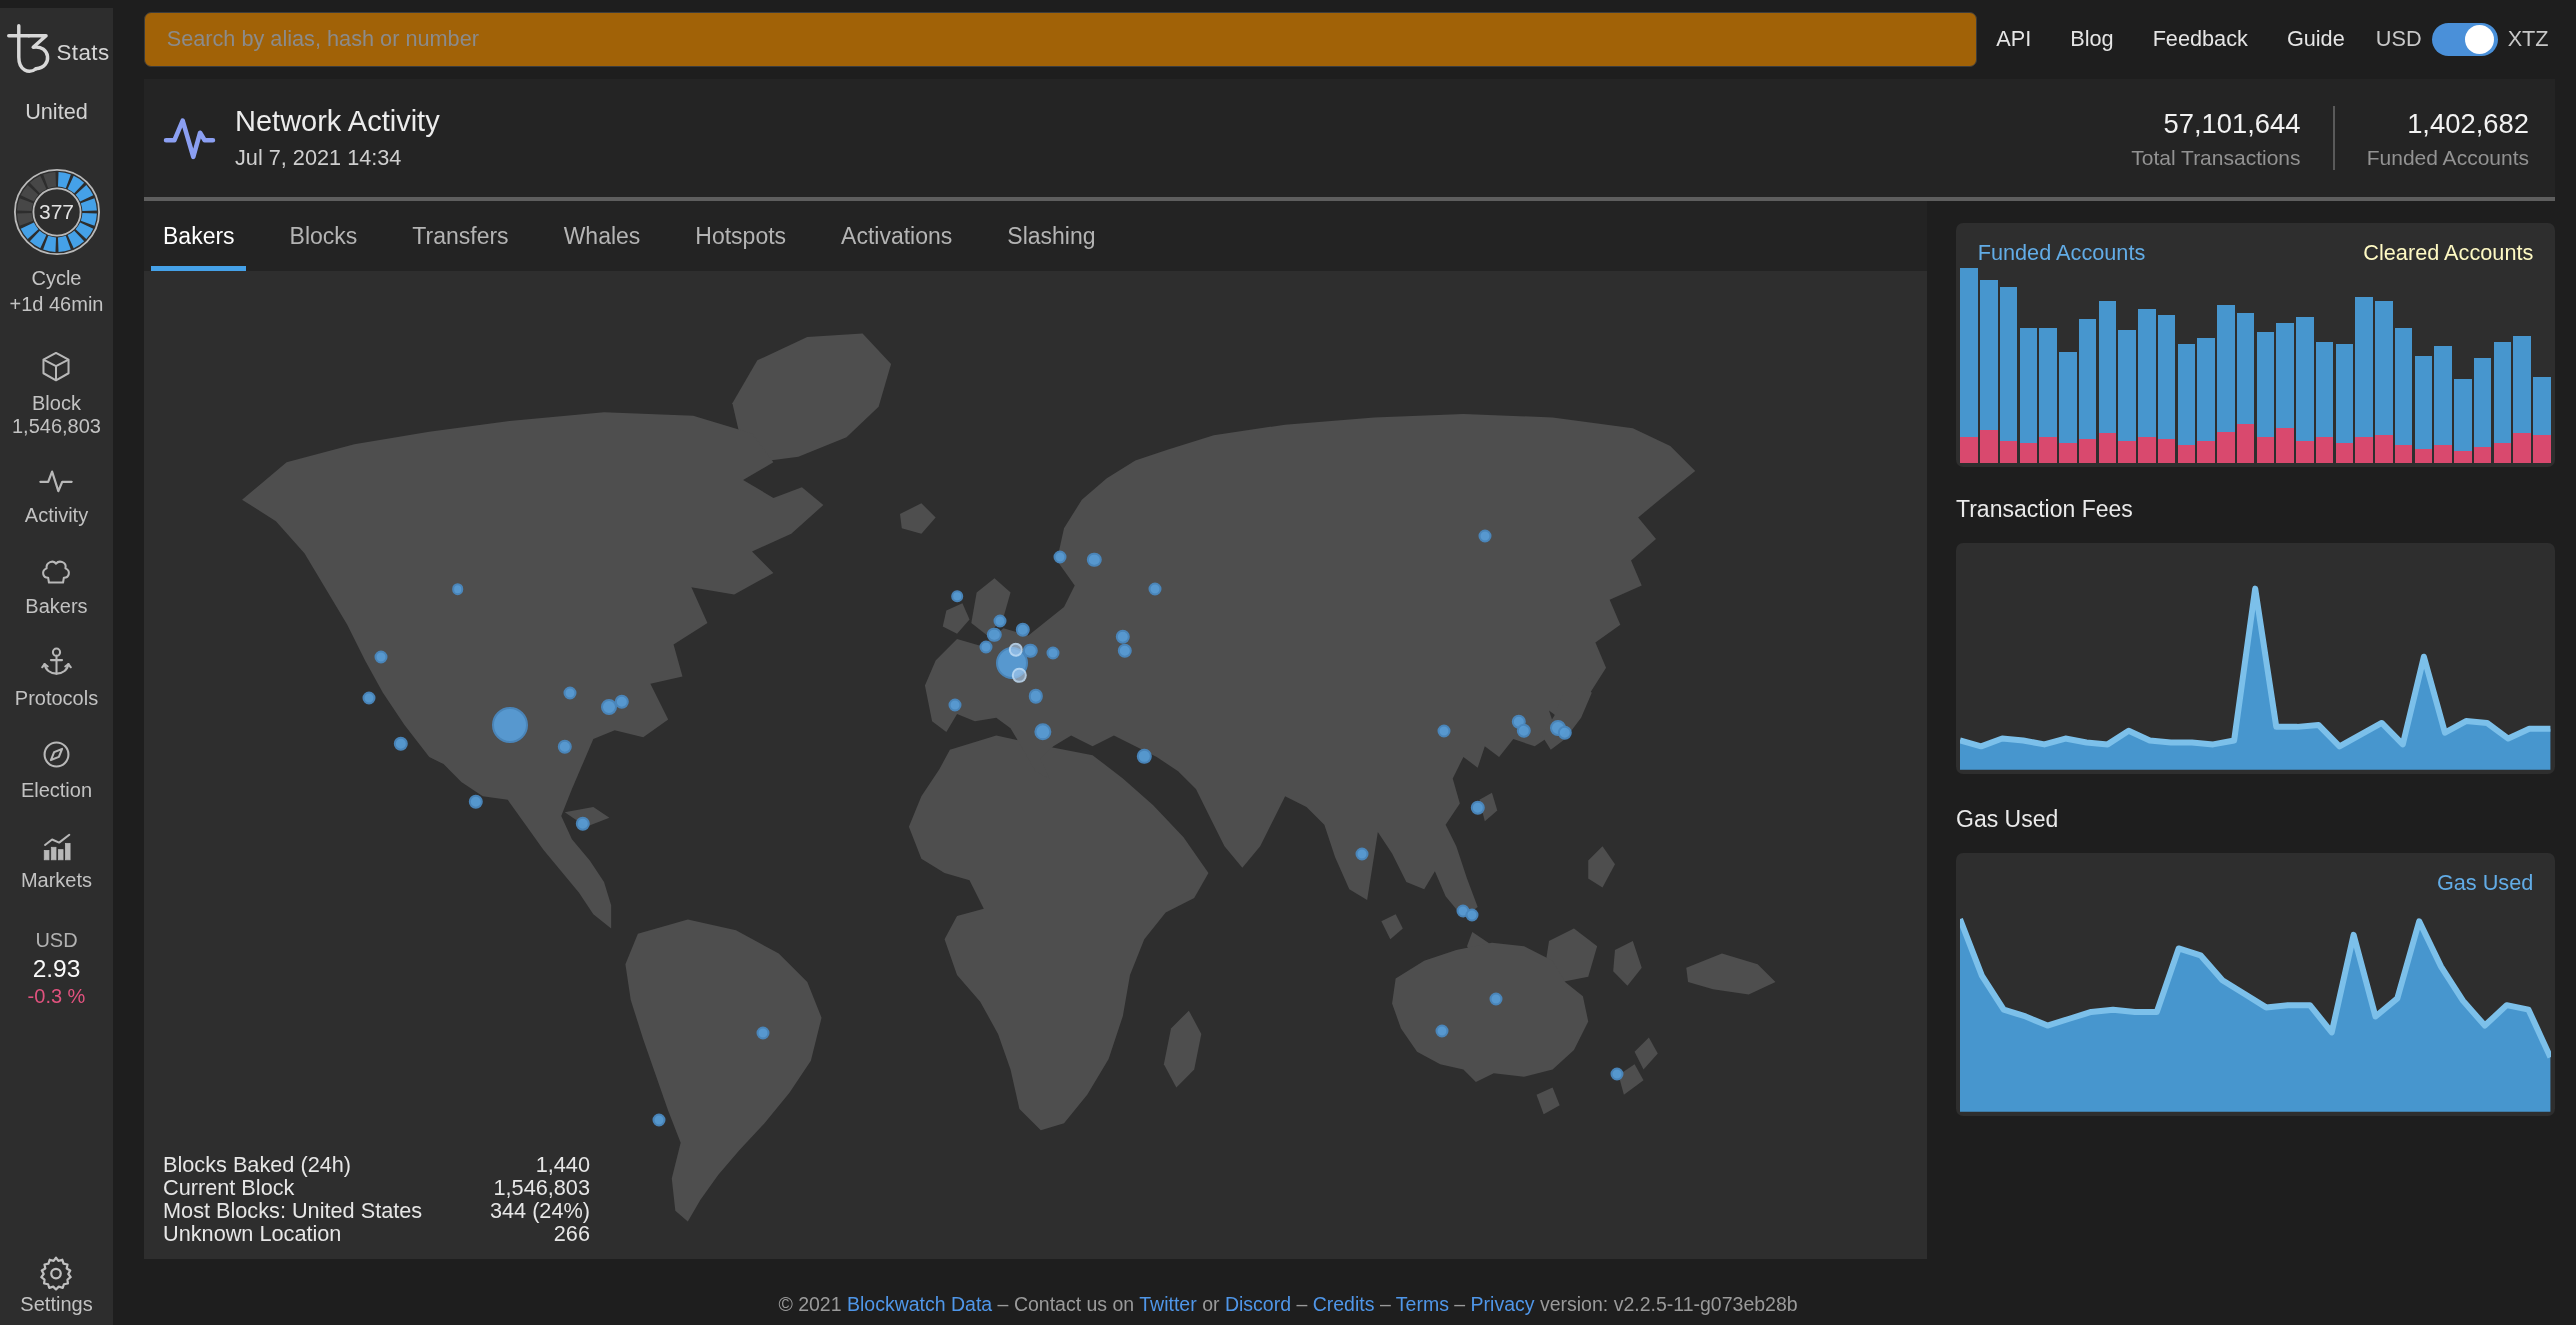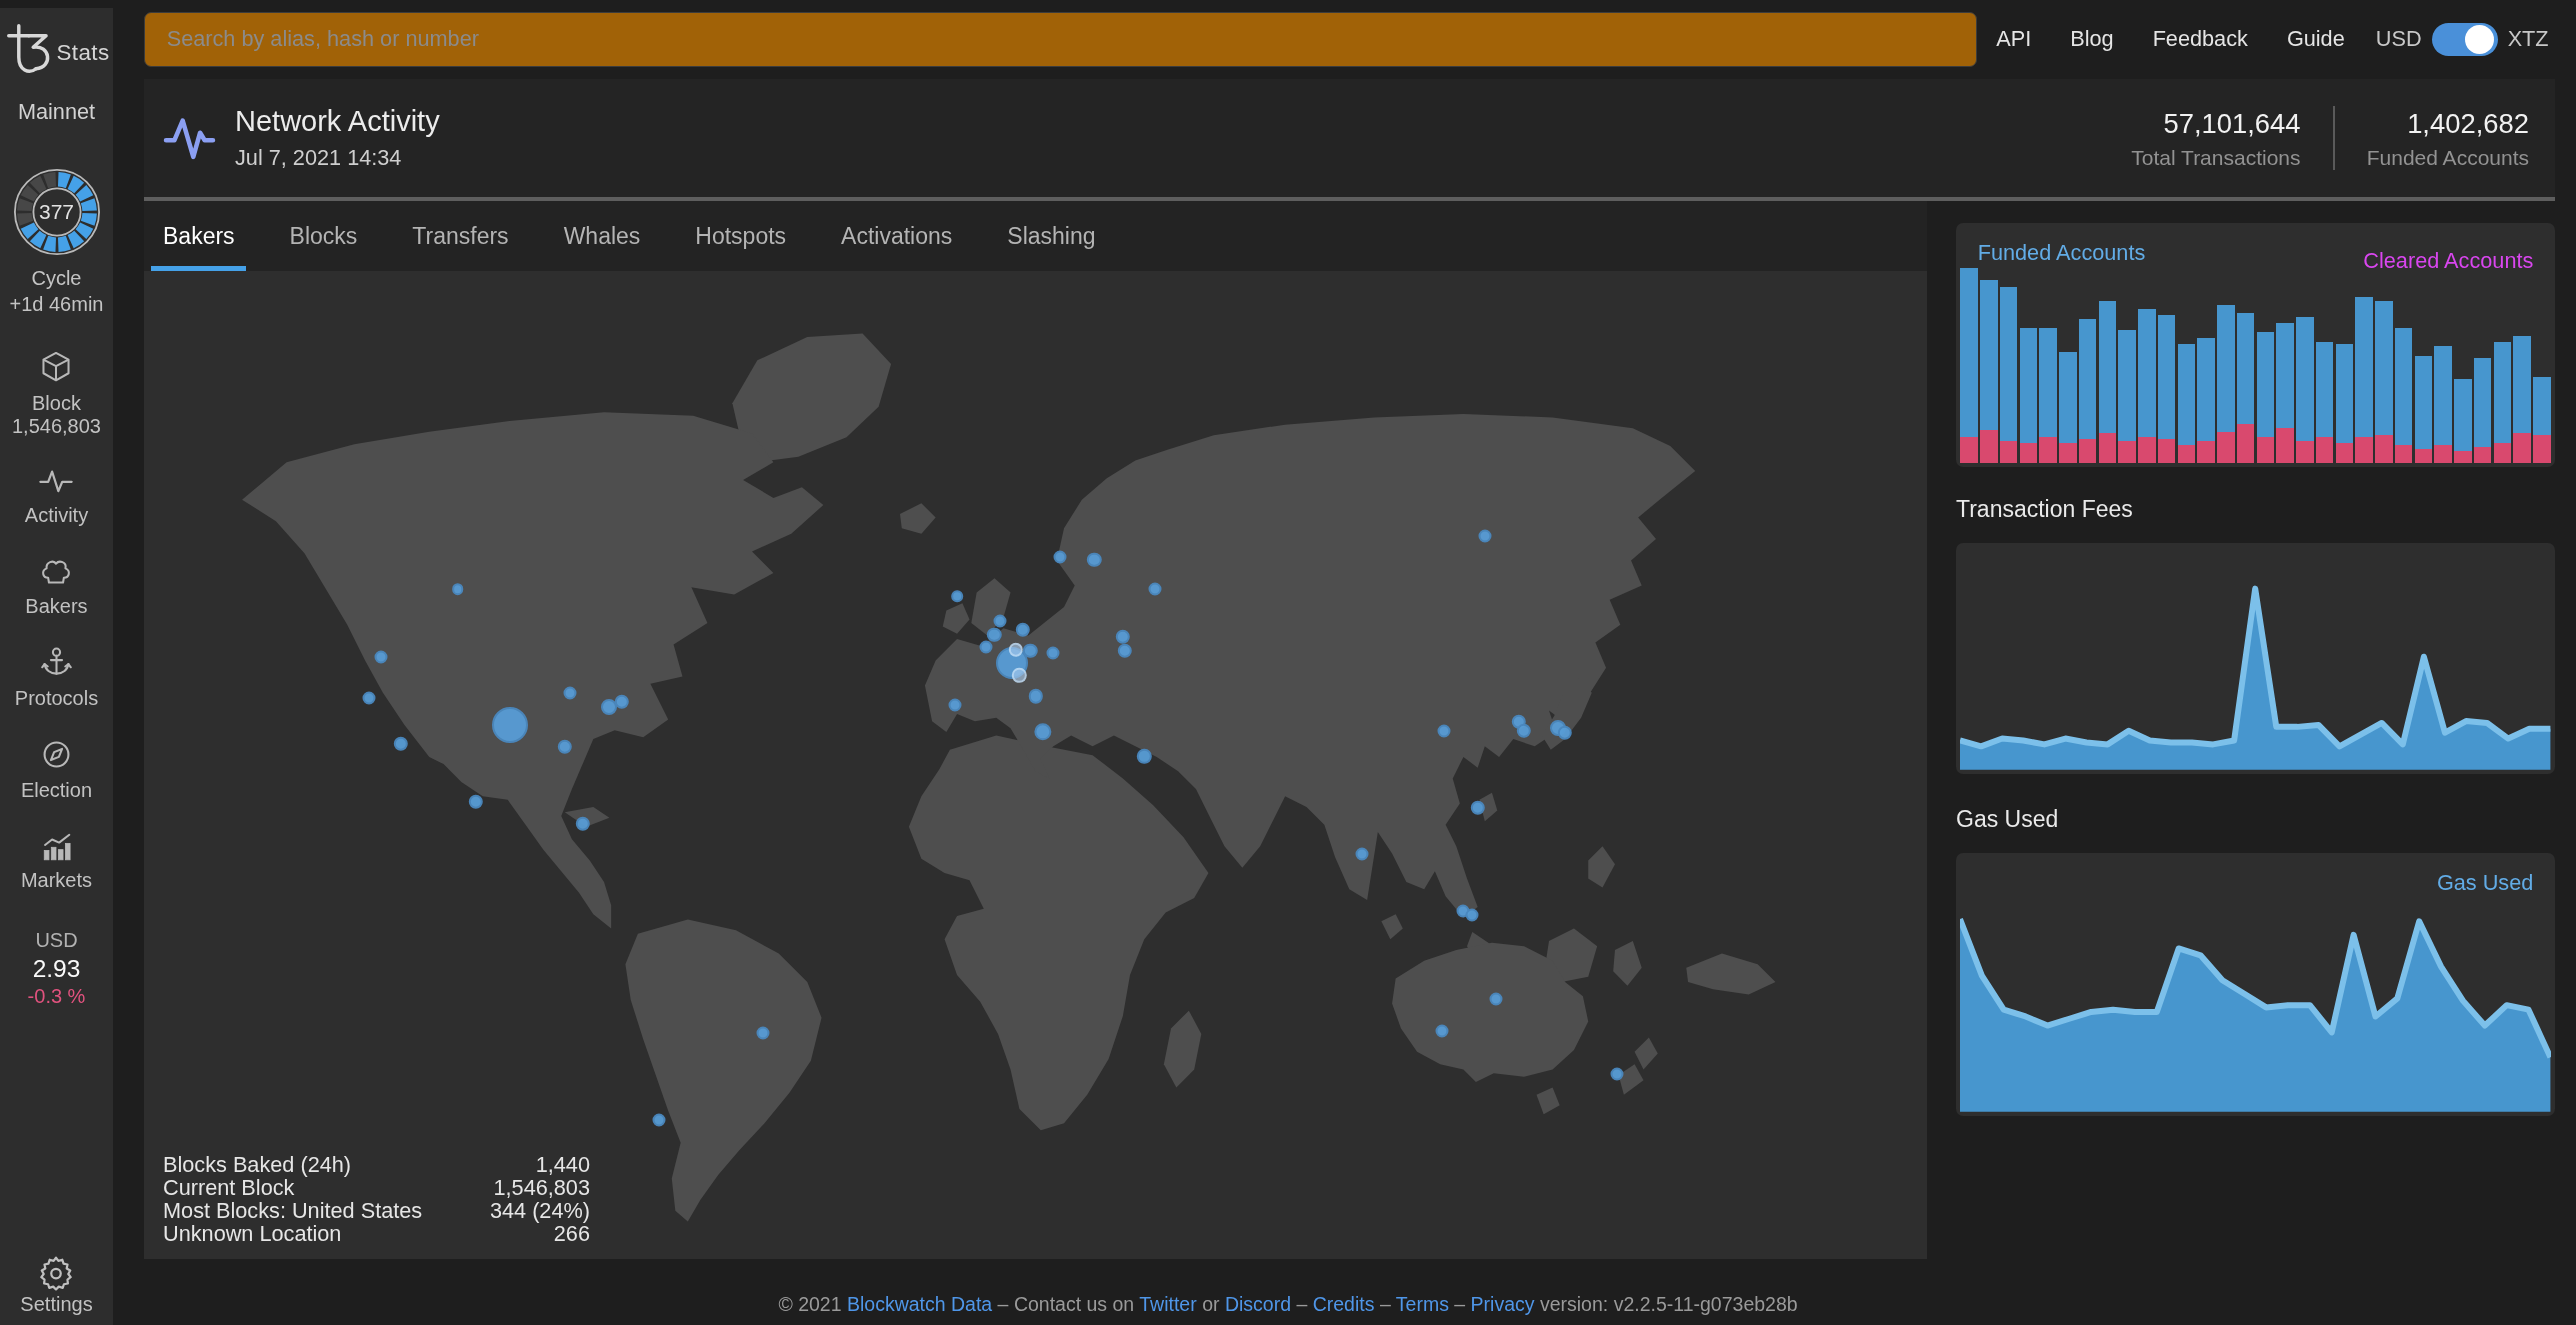--- a/index.html
+++ b/index.html
@@ -69,21 +69,21 @@
   
   .right-col { width:628px; padding-left:29px; padding-top:21.7px; }
   .section-title { font-size:23px; color:#eaeaea; margin-bottom:20px; }
   .chart-card { background:#2e2e2e; border-radius:7.2px; position:relative; overflow:hidden; margin-bottom:29px; }
   .card-growth { height:244px; }
   .card-fee { height:231px; margin-bottom:32px; }
   .card-gas { height:263px; }
   .legend-row { position:absolute; top:17.3px; left:21.7px; right:21.7px; display:flex; justify-content:space-between; font-size:21.7px; z-index:2; }
   .legend-row.right-only { justify-content:flex-end; }
   .legend-blue { color:#62ace6; }
-  .legend-pink { color:#d946ef;margin-top:8px; }
+  .legend-pink { color:#fef9c3; }
   .bars { position:absolute; left:4.3px; right:4.3px; bottom:4.3px; top:45px; display:flex; align-items:flex-end; gap:2.2px; }
   .bar-col { flex:1; height:100%; display:flex; flex-direction:column; justify-content:flex-end; }
   .bar-f { width:100%; background:#4796ce; }
   .bar-c { width:100%; background:#d9496e; }
   .area-wrap { position:absolute; left:4.3px; right:4.3px; bottom:4.3px; top:32px; }
   .area-wrap svg { width:100%; height:100%; display:block; }
 
   
   .footer { position:absolute; left:0; right:0; bottom:10px; text-align:center; font-size:19.5px; color:#9a9a9a; }
   .footer a { color:#4f96e8; text-decoration:none; cursor:pointer; }
@@ -95,21 +95,21 @@
   <div class="logo">
     <svg width="56" height="61" viewBox="0 0 39 42">
       <g fill="none" stroke="#d8d8d8" stroke-width="2.4" stroke-linecap="round" stroke-linejoin="round">
         <path d="M11 3 V25 C11 34 18 37 23 33"></path>
         <path d="M4 10 H18"></path>
         <path d="M18 10 H30 L21 18 C33 16 35 32 23 33"></path>
       </g>
     </svg>
     <span class="logo-text">Stats</span>
   </div>
-  <div class="network">Mainnet</div>
+  <div class="network">United</div>
 
   <div class="gauge-wrap">
     <svg id="gauge-svg" width="90" height="90" viewBox="0 0 124 124">
         <circle cx="62" cy="62" r="58" fill="none" stroke="#b9b9b9" stroke-width="2.5"></circle>
         <circle cx="62" cy="62" r="32.5" fill="none" stroke="#b9b9b9" stroke-width="2.5"></circle>
         <path d="M64.1113294998136,7.040539597415837 A55,55 0 0 1 81.08146083652908,10.41610859634563 L74.14274780506395,29.173887288583586 A35,35 0 0 0 63.3435733180632,27.02579792562826 Z" fill="#45a1e8"></path>
         <path d="M84.98268905905923,12.032050236030301 A55,55 0 0 1 99.3692717343834,21.644857452341803 L85.78044564915308,36.31945474239933 A35,35 0 0 0 76.6253475830377,30.202213786564737 Z" fill="#45a1e8"></path>
         <path d="M102.3551425476582,24.63072826561659 A55,55 0 0 1 111.9679497639697,39.017310940940774 L93.79778621343527,47.37465241696231 A35,35 0 0 0 87.68054525760067,38.21955435084692 Z" fill="#45a1e8"></path>
         <path d="M113.58389140365438,42.918539163470925 A55,55 0 0 1 116.95946040258417,59.8886705001864 L96.97420207437173,60.6564266819368 A35,35 0 0 0 94.82611271141641,49.857252194936045 Z" fill="#45a1e8"></path>
         <path d="M116.95946040258417,64.11132949981359 A55,55 0 0 1 113.58389140365438,81.08146083652908 L94.82611271141641,74.14274780506396 A35,35 0 0 0 96.97420207437173,63.3435733180632 Z" fill="#45a1e8"></path>

